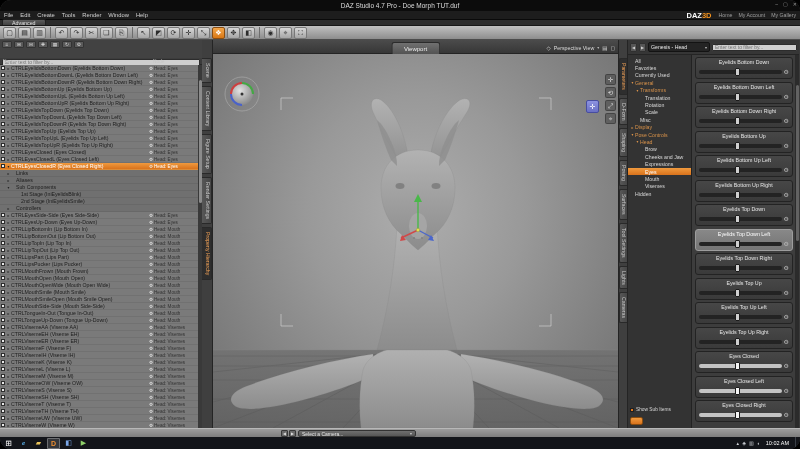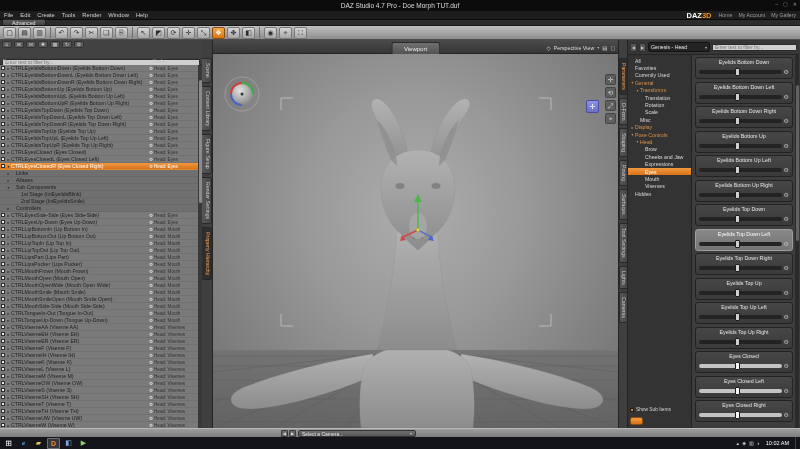--- a/index.html
+++ b/index.html
@@ -1,18 +1,18 @@
 <!DOCTYPE html>
 <html><head>
 <meta charset="utf-8">
 <style>
   html,body{margin:0;padding:0;background:#000;}
   *{box-sizing:border-box;}
   #app{position:relative;width:800px;height:449px;background:#3a3a3a;overflow:hidden;
-       font-family:"Liberation Sans",sans-serif;-webkit-font-smoothing:antialiased;}
+       font-family:"Liberation Sans",sans-serif;border-radius:11px;-webkit-font-smoothing:antialiased;}
 
   
   #titlebar{position:absolute;left:0;top:0;width:800px;height:11px;background:#0c0c0c;
     display:flex;align-items:center;justify-content:center;color:#dcdcdc;font-size:6.5px;}
   #winctl{position:absolute;right:3px;top:1px;display:flex;gap:5px;font-size:5px;color:#9a9a9a;}
   #menubar{position:absolute;left:0;top:11px;width:800px;height:9px;background:#1d1d1d;
     display:flex;align-items:center;padding:0 4px;gap:7px;border-bottom:1px solid #0a0a0a;}
   .menu{font-size:5.8px;color:#d2d2d2;}
   #brand{margin-left:auto;display:flex;align-items:center;gap:7px;}
   #logo{font-size:7.5px;font-weight:bold;color:#fff;}

